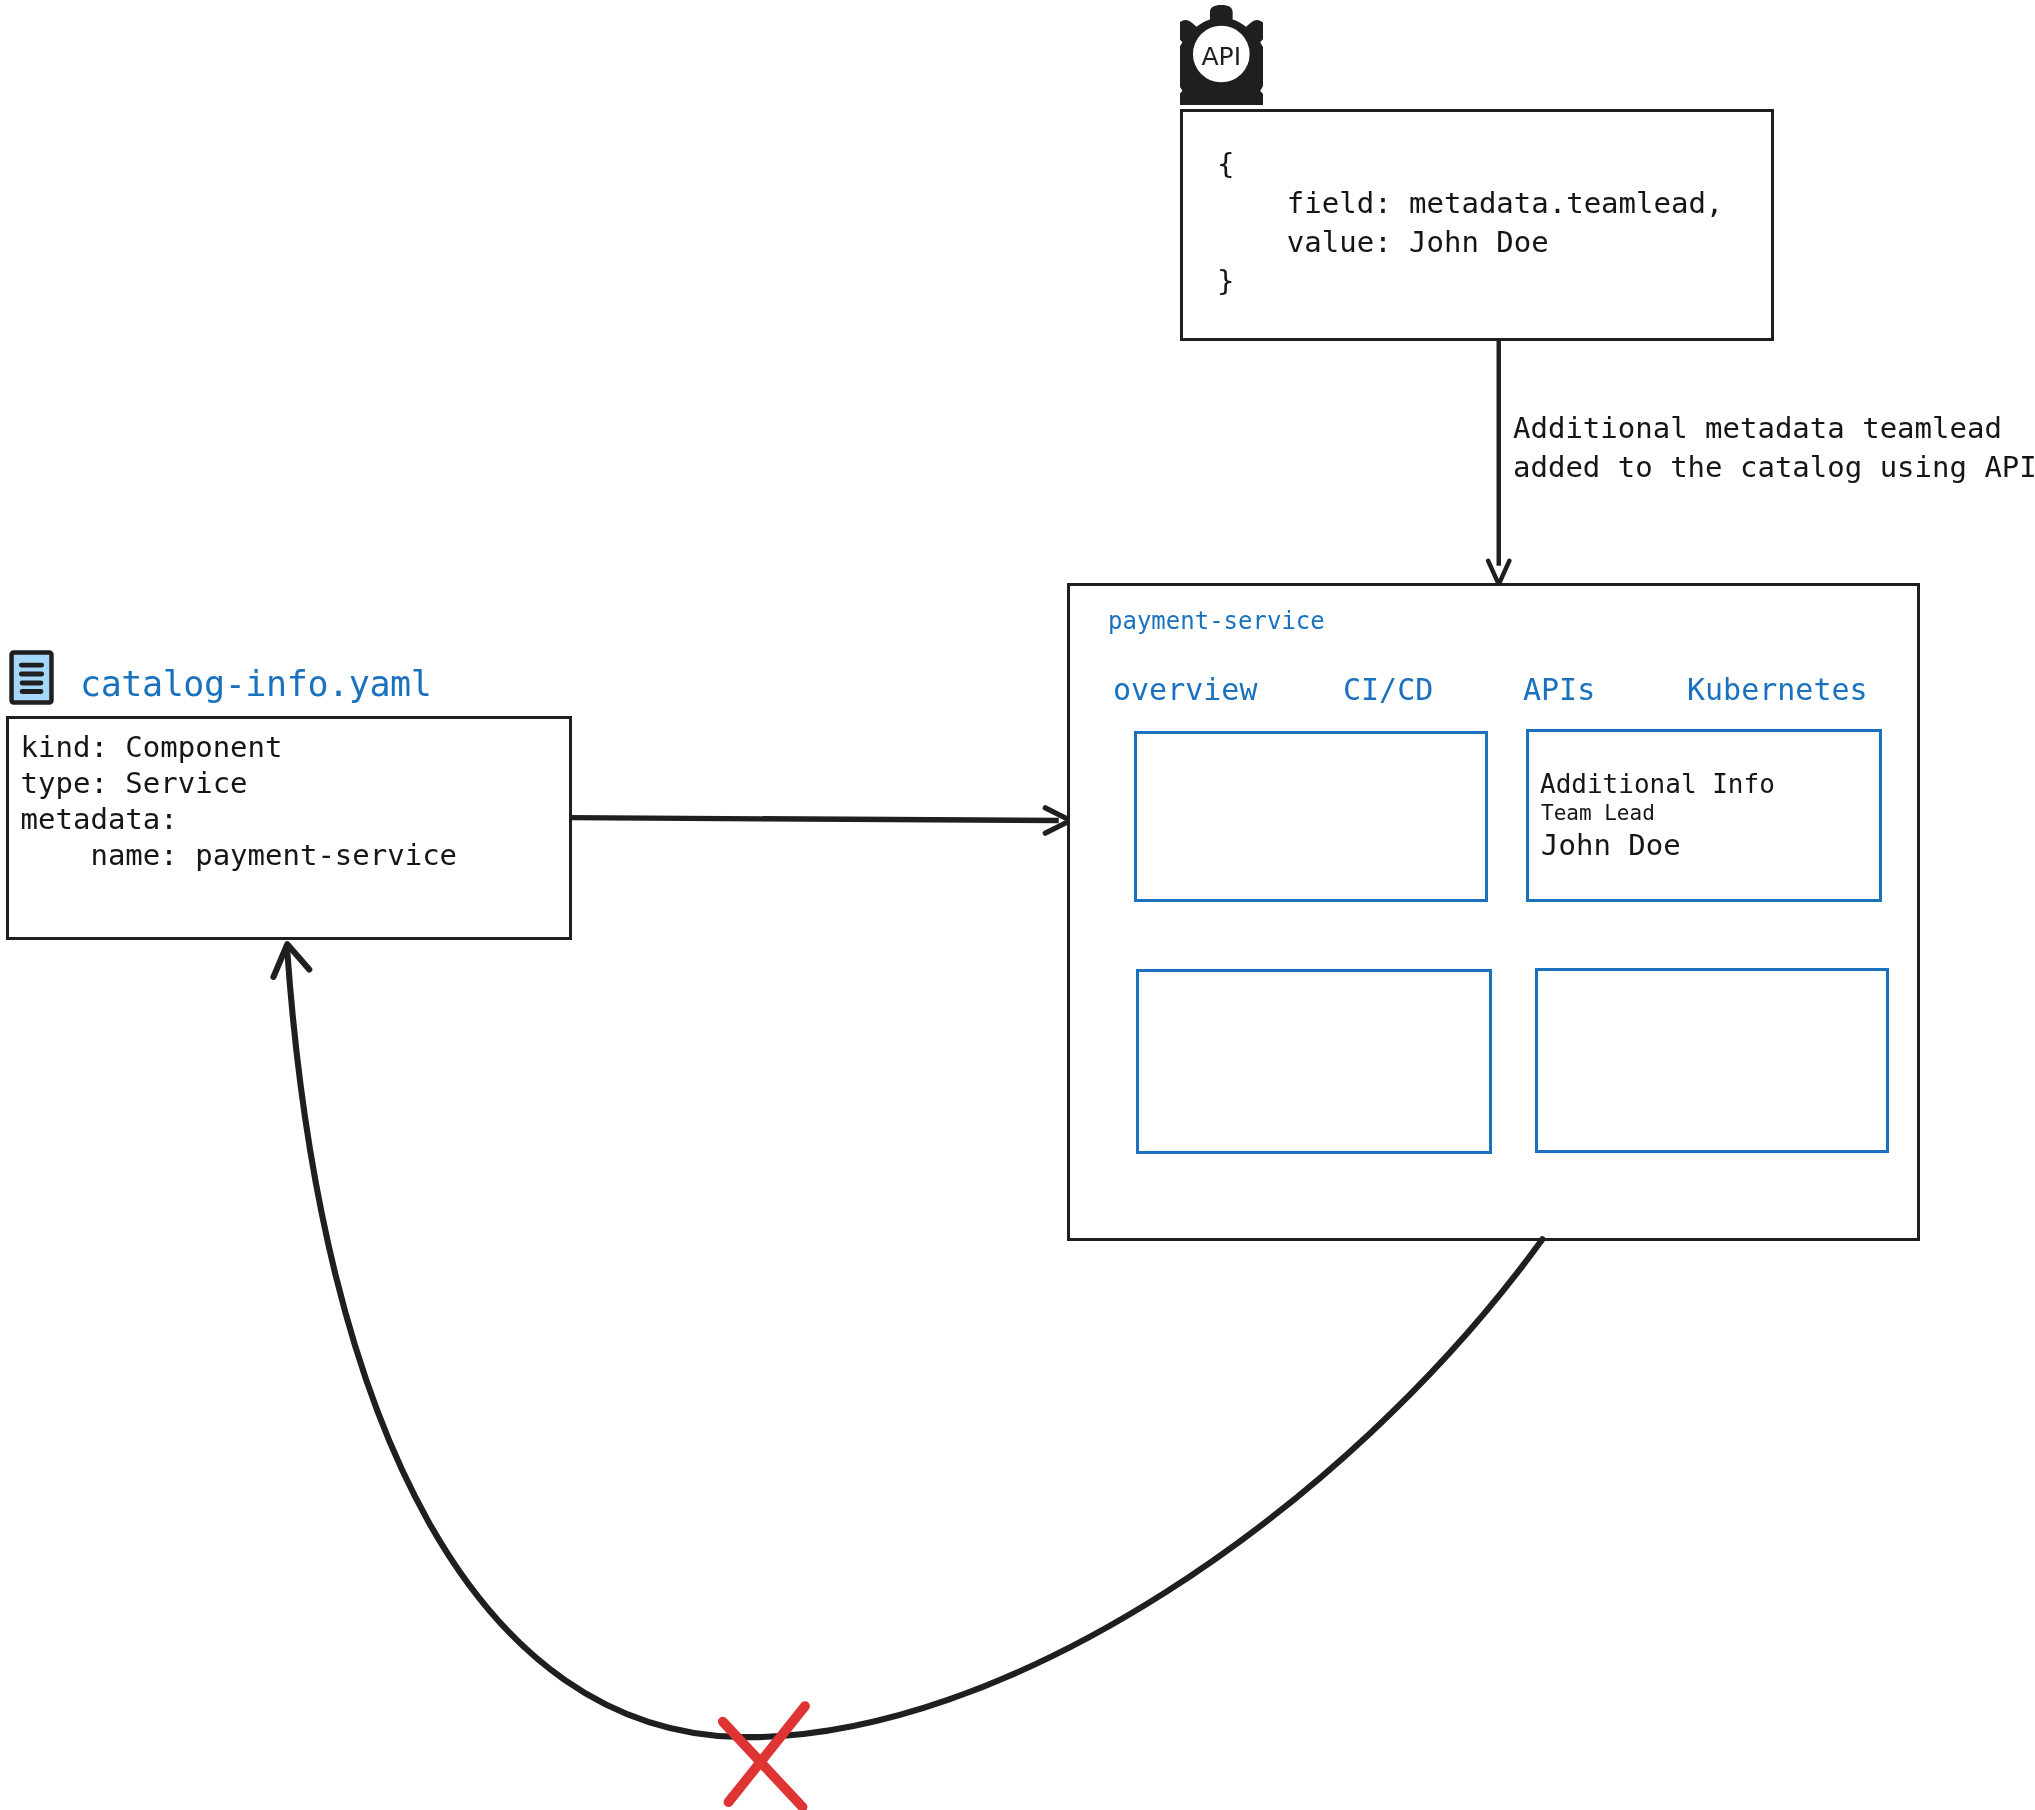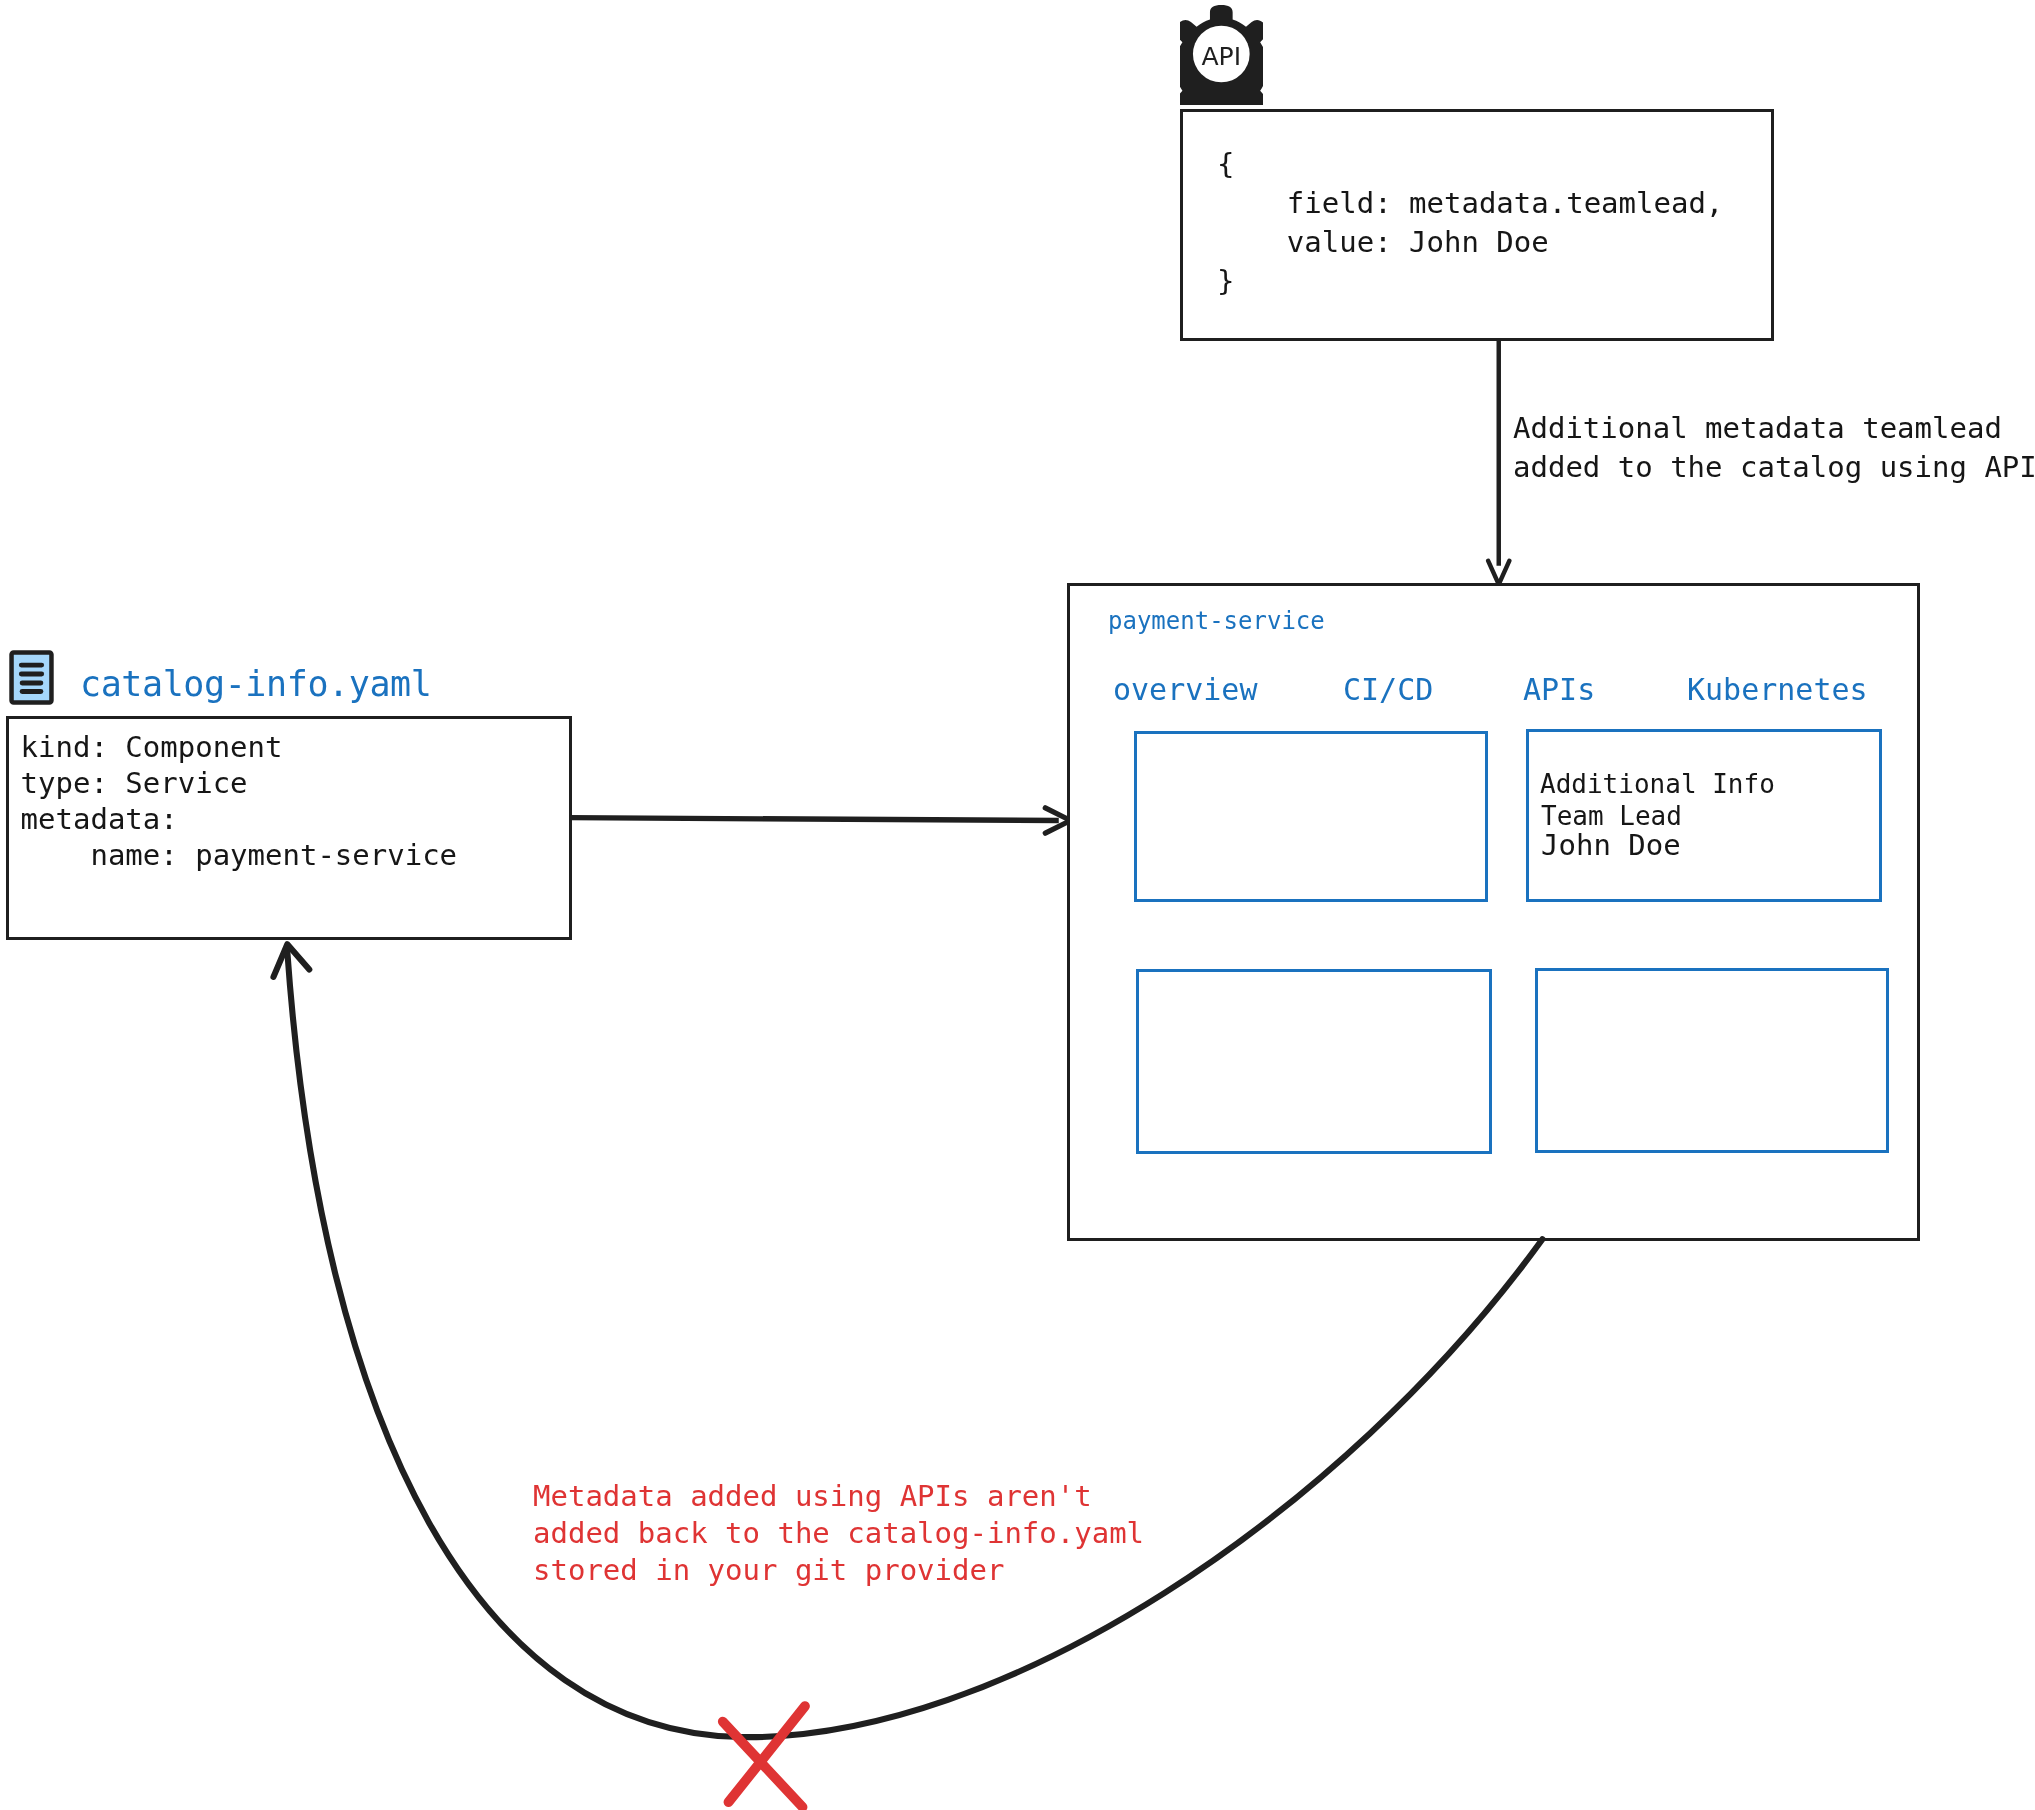--- a/index.html
+++ b/index.html
@@ -121,21 +121,21 @@
     border: 3.3px solid #1a72bf;
     box-sizing: border-box;
     background: #fff;
   }
   #card-tl { left: 1134px; top: 731px; width: 354px; height: 171px; }
   #card-tr { left: 1526px; top: 729px; width: 356px; height: 173px; }
   #card-bl { left: 1136px; top: 969px; width: 356px; height: 185px; }
   #card-br { left: 1535px; top: 968px; width: 354px; height: 185px; }
 
   #card-title  { left: 1540px; top: 769px; font-size: 26px; }
-  #card-label  { left: 1541px; top: 801px; font-size: 26px; }
+  #card-label  { left: 1541px; top: 801px; font-size: 21px; }
   #card-value  { left: 1541px; top: 828px; font-size: 29px; }
 
   
   #curve-layer { left: 0; top: 0; width: 2056px; height: 1810px; pointer-events: none; }
 
   
   #red-note {
     left: 533px; top: 1478px;
     font-size: 29px; line-height: 37px;
   }
@@ -244,18 +244,15 @@
 
       <path d="M 672 2400 L 706 2320 L 760 2382" fill="none" stroke="#1f1f1f" stroke-width="15" stroke-linecap="round" stroke-linejoin="round"></path>
 
       <g stroke="#df3434" stroke-width="24" stroke-linecap="round">
         <line x1="1776" y1="4230" x2="1972" y2="4440"></line>
         <line x1="1978" y1="4192" x2="1790" y2="4428"></line>
       </g>
     </svg>
   </div>
 
-  <div class="abs red-note" id="red-note">Metadata added using APIs aren't
-added back to the catalog-info.yaml
-stored in your git provider</div>
 
 </div>
 
 
 </body></html>

